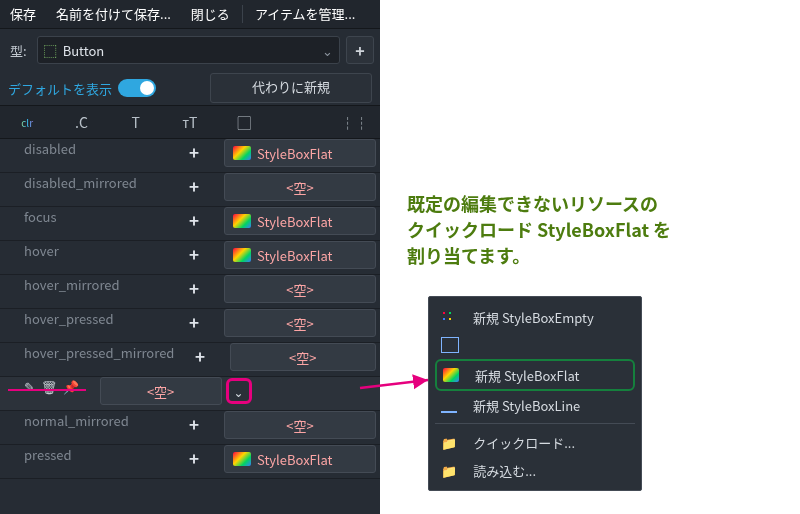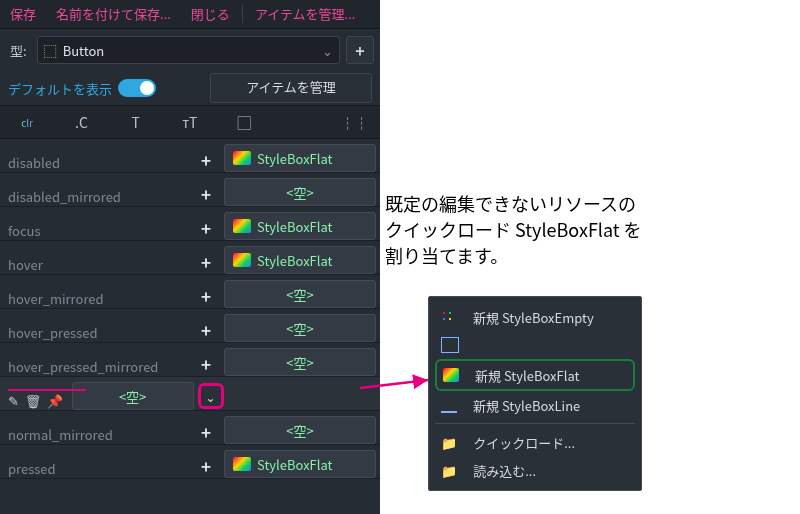--- a/index.html
+++ b/index.html
@@ -1,47 +1,47 @@
 <!DOCTYPE html>
 <html><head>
 <meta charset="utf-8">
 <style>
 html,body{margin:0;padding:0;width:800px;height:514px;background:#fff;font-family:"Noto Sans CJK JP","Noto Sans",Arial,sans-serif;font-size:13px;color:#bec6ce;overflow:hidden}
 .panel{position:absolute;left:0;top:0;width:380px;height:514px;background:#262c34}
-.toolbar{display:flex;align-items:center;height:28px;background:#21262d;border-bottom:1px solid #14171b;font-size:13px;color:#ec4899}
+.toolbar{display:flex;align-items:center;height:28px;background:#21262d;border-bottom:1px solid #14171b;font-size:13px;color:#ffffff}
 .toolbar .btn{padding:0 10px;height:28px;line-height:28px;cursor:pointer}
 .toolbar .sep{width:1px;height:18px;background:#3b424b;margin:0 2px}
 .typerow{display:flex;align-items:center;height:34px;padding:4px 6px;gap:6px}
 .lbl{color:#bfc6cd;margin-right:4px;margin-left:4px}
 .typefield{flex:1;display:flex;align-items:center;height:26px;background:#1d2127;border:1px solid #3b424b;border-radius:3px;padding:0 6px;color:#dfe4ea;gap:6px}
 .typefield .chev{margin-left:auto;color:#8a929c}
 .sqbtn{width:26px;height:26px;background:#2c323a;border:1px solid #3e454e;border-radius:3px;display:flex;align-items:center;justify-content:center;color:#cfd4da;font-size:16px;font-weight:bold}
 .defrow{display:flex;align-items:center;height:34px;padding:0 8px;gap:6px}
 .link{color:#2fa7e0}
 .toggle{width:38px;height:18px;border-radius:9px;background:#2fa7e0;position:relative}
 .toggle::after{content:"";position:absolute;right:2px;top:2px;width:14px;height:14px;border-radius:50%;background:#fff}
 .tabbtn{flex:1;text-align:center;height:28px;line-height:26px;background:#2a3038;border:1px solid #3e454e;border-radius:3px;color:#d6dbe1;margin-left:auto;max-width:160px}
 .icnrow{display:flex;align-items:center;justify-content:space-around;height:32px;border-top:1px solid #14171b;border-bottom:1px solid #14171b;background:#21262d}
 .icnrow span{width:24px;text-align:center;color:#b8c0c8;font-size:14px}
 .gradbox{width:16px;height:14px;background:linear-gradient(135deg,#ff0040,#ffd400 40%,#00d462 70%,#3a7bff);border-radius:2px}
 .proplist{height:380px;overflow:hidden}
-.prow{display:flex;align-items:flex-end;height:33px;border-bottom:1px solid #1b1f25;padding-left:8px;gap:4px}
+.prow{display:flex;align-items:flex-start;height:33px;border-bottom:1px solid #1b1f25;padding-left:24px;gap:16px}
 .prow.active{background:#2c323a}
 .pname{flex:1;color:#7f8791;font-size:13px}
 .prow.active .pname{color:#e6e9ed}
 .underline{position:absolute;height:2px;background:#e6007e;left:8px;width:78px}
 .rowicons{display:flex;gap:6px;color:#c6ccd3;font-size:13px}
 .addbtn{width:20px;text-align:center;color:#dfe4ea;font-size:17px;font-weight:bold}
 .valslot{width:152px;height:28px;margin:0 4px;display:flex;align-items:center}
-.stylebox{flex:1;height:26px;background:#333a43;border:1px solid #444b55;border-radius:3px;display:flex;align-items:center;justify-content:center;gap:6px;color:#86efac;font-size:13px}
+.stylebox{flex:1;height:26px;background:#333a43;border:1px solid #444b55;border-radius:3px;display:flex;align-items:center;justify-content:center;gap:6px;color:#fca5a5;font-size:13px}
 .stylebox.flat{justify-content:flex-start;padding-left:8px}
 .minigrad{width:18px;height:14px;border-radius:2px;background:linear-gradient(135deg,#ff0040,#ffd400 40%,#00d462 70%,#3a7bff)}
 .dropbtn{width:26px;height:26px;border:3px solid #e6007e;border-radius:6px;display:flex;align-items:center;justify-content:center;color:#d6dbe1;font-size:12px;box-sizing:border-box;background:#2a3038}
 
-.annot{position:absolute;left:385px;top:190px;width:390px;color:#000000;font-size:18px;line-height:26px;font-weight:400}
+.annot{position:absolute;left:407px;top:190px;width:390px;color:#4d7c0f;font-size:18px;line-height:26px;font-weight:700}
 
 .popup{position:absolute;left:428px;top:296px;width:200px;background:#2a3038;border:1px solid #444b55;padding:6px;border-radius:2px}
 .popup .mitem{display:flex;align-items:center;height:28px;padding:0 6px;gap:16px;color:#d6dbe1;font-size:13px;border-radius:3px}
 .popup .mitem.sel{border:2px solid #15803d;border-radius:6px}
 .popup .micon{width:16px;height:14px;display:inline-block}
 .popup .micon.grad{background:linear-gradient(135deg,#ff0040,#ffd400 40%,#00d462 70%,#3a7bff);border-radius:2px}
 .popup .micon.line{border-bottom:2px solid #7fb4ff}
 .popup .micon.dots{background:radial-gradient(circle at 3px 3px,#ff0040 1.5px,transparent 1.5px),radial-gradient(circle at 9px 3px,#00d462 1.5px,transparent 1.5px),radial-gradient(circle at 3px 9px,#3a7bff 1.5px,transparent 1.5px),radial-gradient(circle at 9px 9px,#ffd400 1.5px,transparent 1.5px)}
 .popup .micon.img{border:1px solid #7fb4ff}
 .popup .folder{color:#bfc6cd}
@@ -68,21 +68,21 @@
       <span style="color:#8bd06f;font-weight:bold">⬚</span>
       <span>Button</span>
       <span class="chev">⌄</span>
     </div>
     <div class="sqbtn">+</div>
   </div>
 
   <div class="defrow">
     <span class="link">デフォルトを表示</span>
     <div class="toggle"></div>
-    <div class="tabbtn">アイテムを管理</div>
+    <div class="tabbtn">代わりに新規</div>
   </div>
 
   <div class="icnrow">
     <span style="font-size:10px;font-weight:normal;background:linear-gradient(90deg,#ff3,#3cf,#f3c);-webkit-background-clip:text;color:transparent">clr</span>
     <span>.C</span>
     <span>T</span>
     <span>ᴛT</span>
     <span>▢</span>
     <span><span class="gradbox"></span></span>
     <span>┆┆</span>

